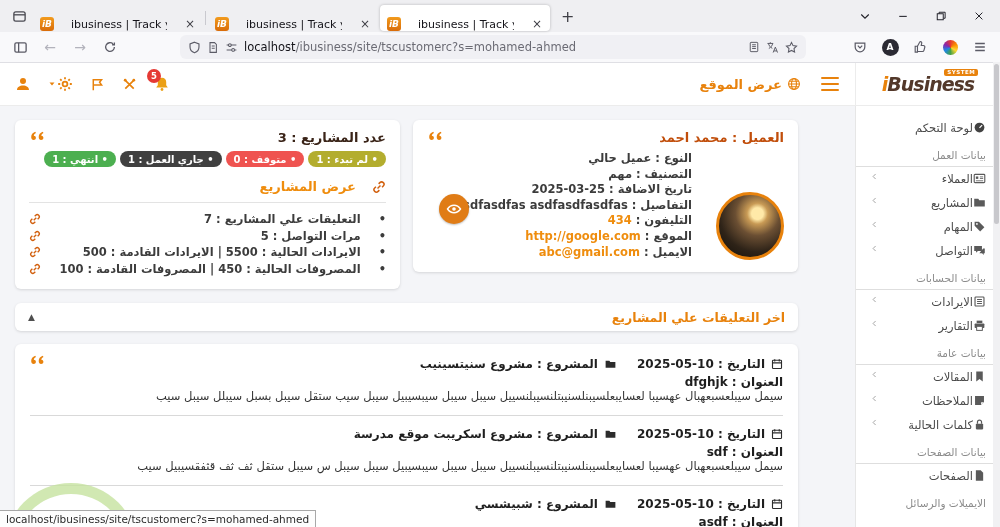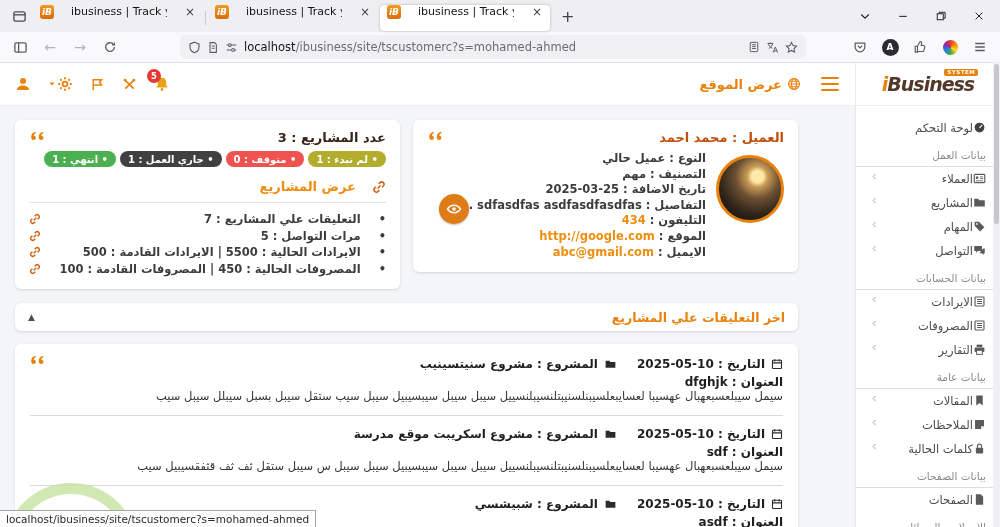--- a/index.html
+++ b/index.html
@@ -3,21 +3,21 @@
 <meta charset="utf-8">
 <style>
   html,body{margin:0;padding:0;width:1000px;height:527px;overflow:hidden;
     font-family:"DejaVu Sans","Liberation Sans",sans-serif;background:#f4f5f8;position:relative}
   .spacer{flex:1}
   svg{display:block}
 
   
   .tabbar{height:32px;background:#efeff2;display:flex;align-items:center;padding:0 6px;direction:ltr}
   .ffview{width:26px;height:24px;display:flex;align-items:center;justify-content:center;color:#4a4a52;border-radius:4px}
-  .tab{width:156px;height:26px;margin:3px 1px 0;border-radius:4px;display:flex;align-items:flex-start;gap:17px;
+  .tab{width:156px;height:26px;margin:3px 1px 0;border-radius:4px;display:flex;align-items:flex-end;gap:17px;
     padding:0 7px;font-size:11px;color:#15141a;position:relative}
   .tab.active{background:#fff;box-shadow:0 0 3px rgba(0,0,0,.25)}
   .tab-sep{width:1px;height:14px;background:#c9c9cf;margin:3px 1px 0}
   .favicon{width:14px;height:14px;border-radius:3px;background:linear-gradient(180deg,#f29b1d,#d96c0a);
     color:#fff;font-size:9px;font-weight:bold;display:flex;align-items:center;justify-content:center;flex:none;font-style:italic}
   .tab-label{flex:1;white-space:nowrap;overflow:hidden}
   .tab-close{color:#3f3f46;font-size:12px;padding:0 1px}
   .newtab{font-size:16px;color:#3f3f46;padding:0 10px}
   .winctl{width:30px;height:26px;display:flex;align-items:center;justify-content:center;color:#202028;margin-left:8px}
 
@@ -65,21 +65,21 @@
 
   .main{flex:1;padding:14px 57px 0 15px;direction:rtl;overflow:hidden}
   .card{background:#fff;border-radius:6px;box-shadow:0 1px 3px rgba(0,0,0,.13);position:relative}
   .cards-row{display:flex;gap:13px;align-items:flex-start;margin-bottom:14px}
   .cards-row .card{flex:1;padding:10px 14px 12px}
   .quote{position:absolute;left:13px;top:10px;color:#e8820c}
   .card-title{font-size:13px;font-weight:bold;margin:0 0 6px}
   .client-card .card-title{color:#c14e0b}
   .projects-card .card-title{color:#3a2418}
 
-  .client-body{display:flex;gap:10px;align-items:flex-start}
+  .client-body{display:flex;gap:24px;align-items:flex-end}
   .avatar{width:62px;height:62px;border-radius:50%;border:3px solid #e8820c;flex:none;margin-top:4px;
     background:radial-gradient(circle at 62% 30%,#ffe9a8 0 10%,#c89a55 18%,#6b4f33 38%,#2e2318 66%,#120d07 100%)}
   .client-rows{font-size:11.5px;font-weight:600;color:#3c3c3c;line-height:15.6px}
   .client-rows a{color:#ef8d0e;text-decoration:none;font-weight:600}
   .eyebtn{position:absolute;left:26px;top:74px;width:30px;height:30px;border-radius:50%;background:#e07c16;
     display:flex;align-items:center;justify-content:center;box-shadow:0 1px 2px rgba(0,0,0,.25);cursor:pointer}
 
   .badges{display:flex;gap:4px;margin:4px 0 6px;flex-wrap:wrap}
   .pbadge{color:#fff;font-size:10px;font-weight:bold;border-radius:10px;padding:2.5px 8px;white-space:nowrap}
   .pbadge::before{content:"• "}
@@ -407,36 +407,20 @@
       <span class="slabel">الايرادات</span>
       <span class="schev">
           <svg width="9" height="9" viewBox="0 0 16 16">
             <path d="M10 3.5L5.5 8l4.5 4.5" fill="none" stroke="currentColor" stroke-width="1.6"></path>
           </svg>
         </span>
     </div>
     <div class="side-item">
       <span class="sicon">
         <svg width="13" height="13" viewBox="0 0 16 16">
-            <g fill="none" stroke="currentColor" stroke-width="1.4">
-              <rect x="2.5" y="2.5" width="11" height="11" rx="1"></rect>
-              <path d="M5 5.5h6M5 8h6M5 10.5h6"></path>
-            </g>
-          </svg>
-      </span>
-      <span class="slabel">المصروفات</span>
-      <span class="schev">
-          <svg width="9" height="9" viewBox="0 0 16 16">
-            <path d="M10 3.5L5.5 8l4.5 4.5" fill="none" stroke="currentColor" stroke-width="1.6"></path>
-          </svg>
-        </span>
-    </div>
-    <div class="side-item">
-      <span class="sicon">
-        <svg width="13" height="13" viewBox="0 0 16 16">
             <path d="M4.5 2h7v3h-7z" fill="currentColor"></path>
             <rect x="2" y="5.5" width="12" height="5.5" rx="1" fill="currentColor"></rect>
             <rect x="4.5" y="9" width="7" height="5" fill="#fff" stroke="currentColor" stroke-width="1.2"></rect>
           </svg>
       </span>
       <span class="slabel">التقارير</span>
       <span class="schev">
           <svg width="9" height="9" viewBox="0 0 16 16">
             <path d="M10 3.5L5.5 8l4.5 4.5" fill="none" stroke="currentColor" stroke-width="1.6"></path>
           </svg>

